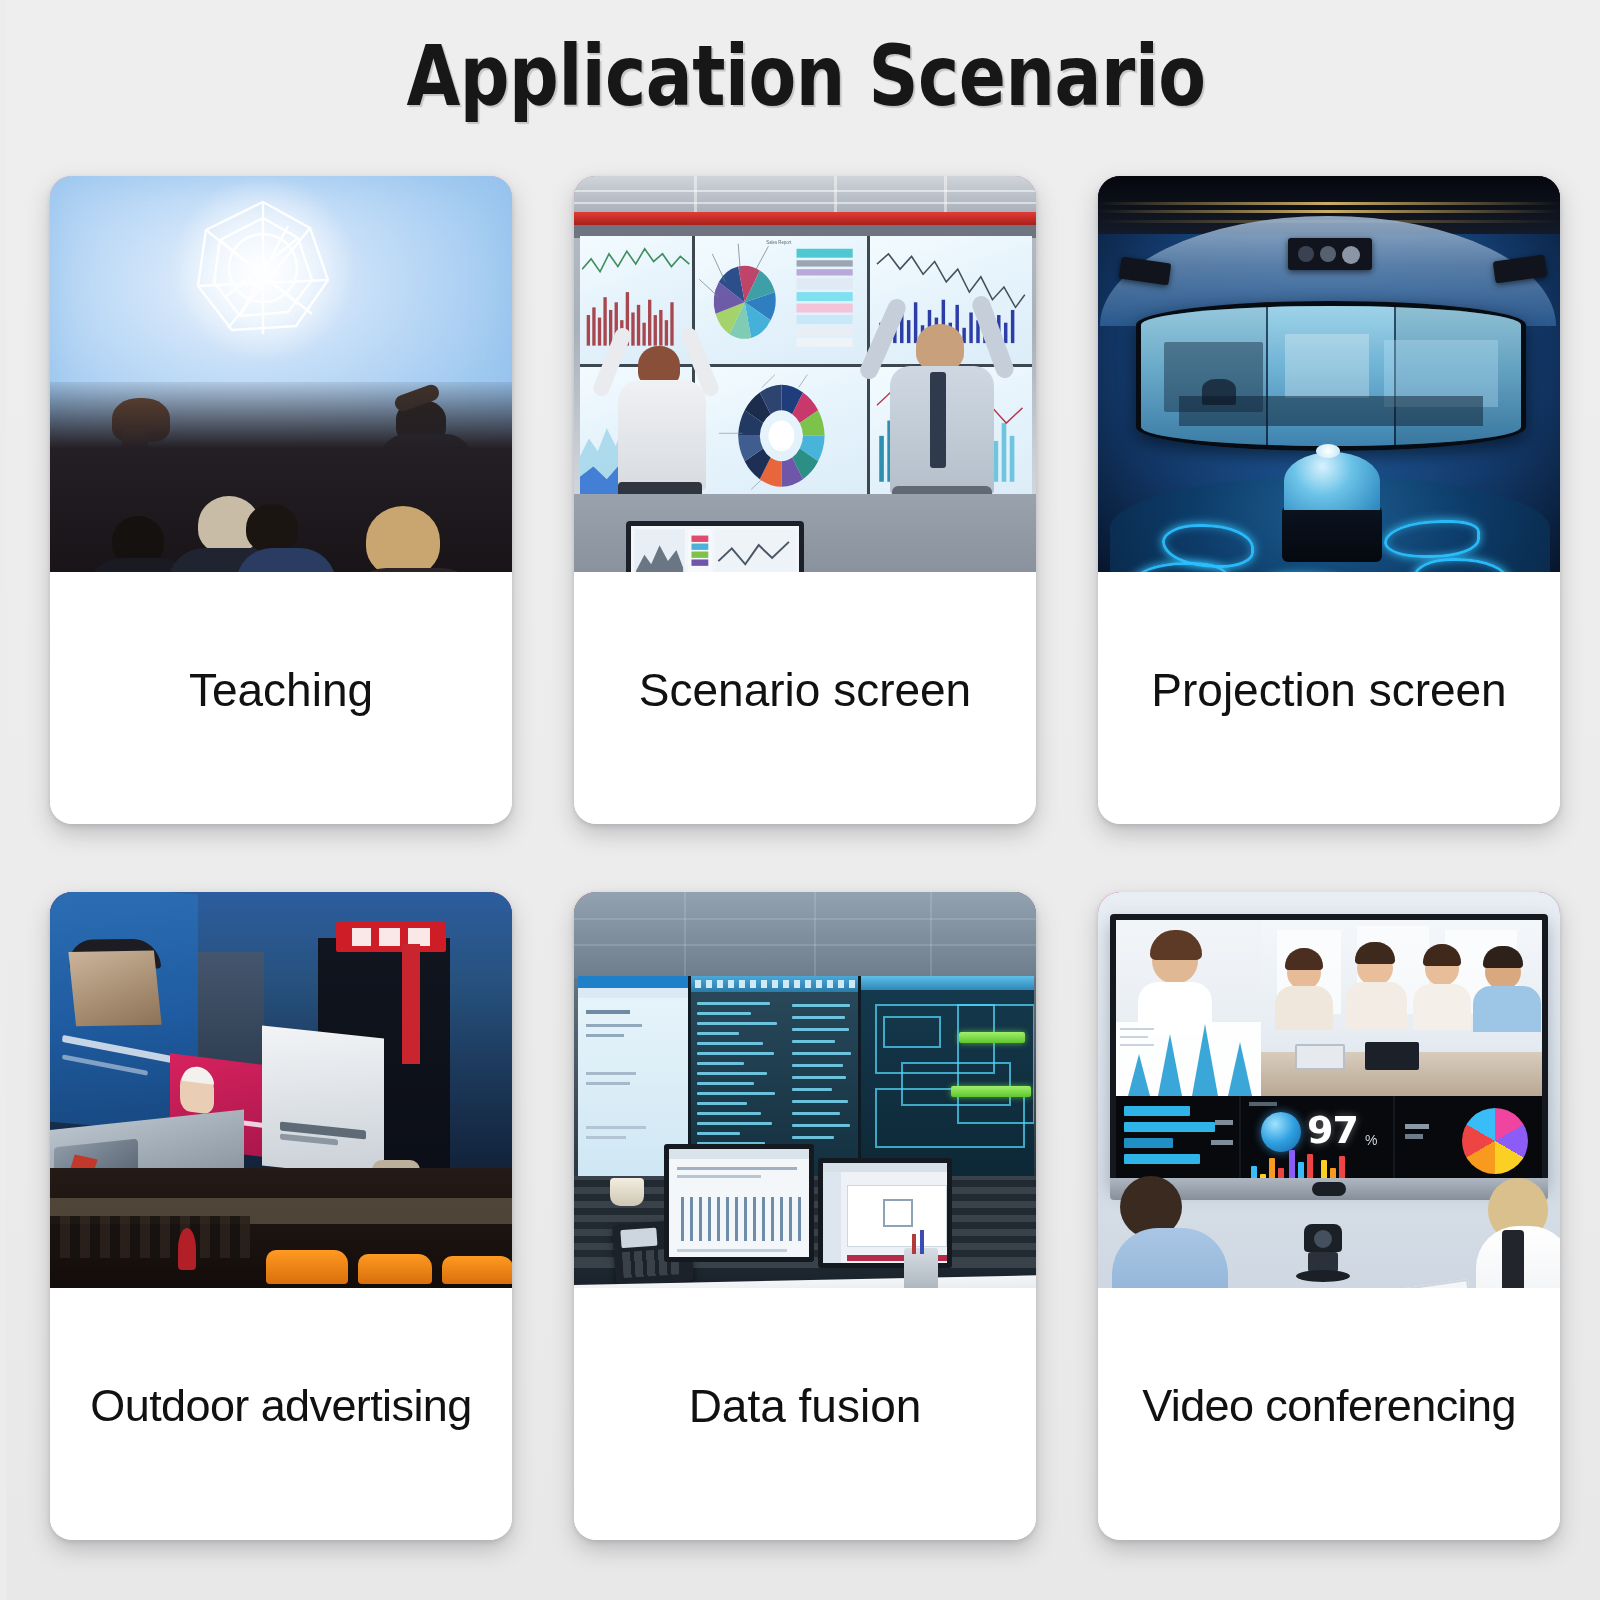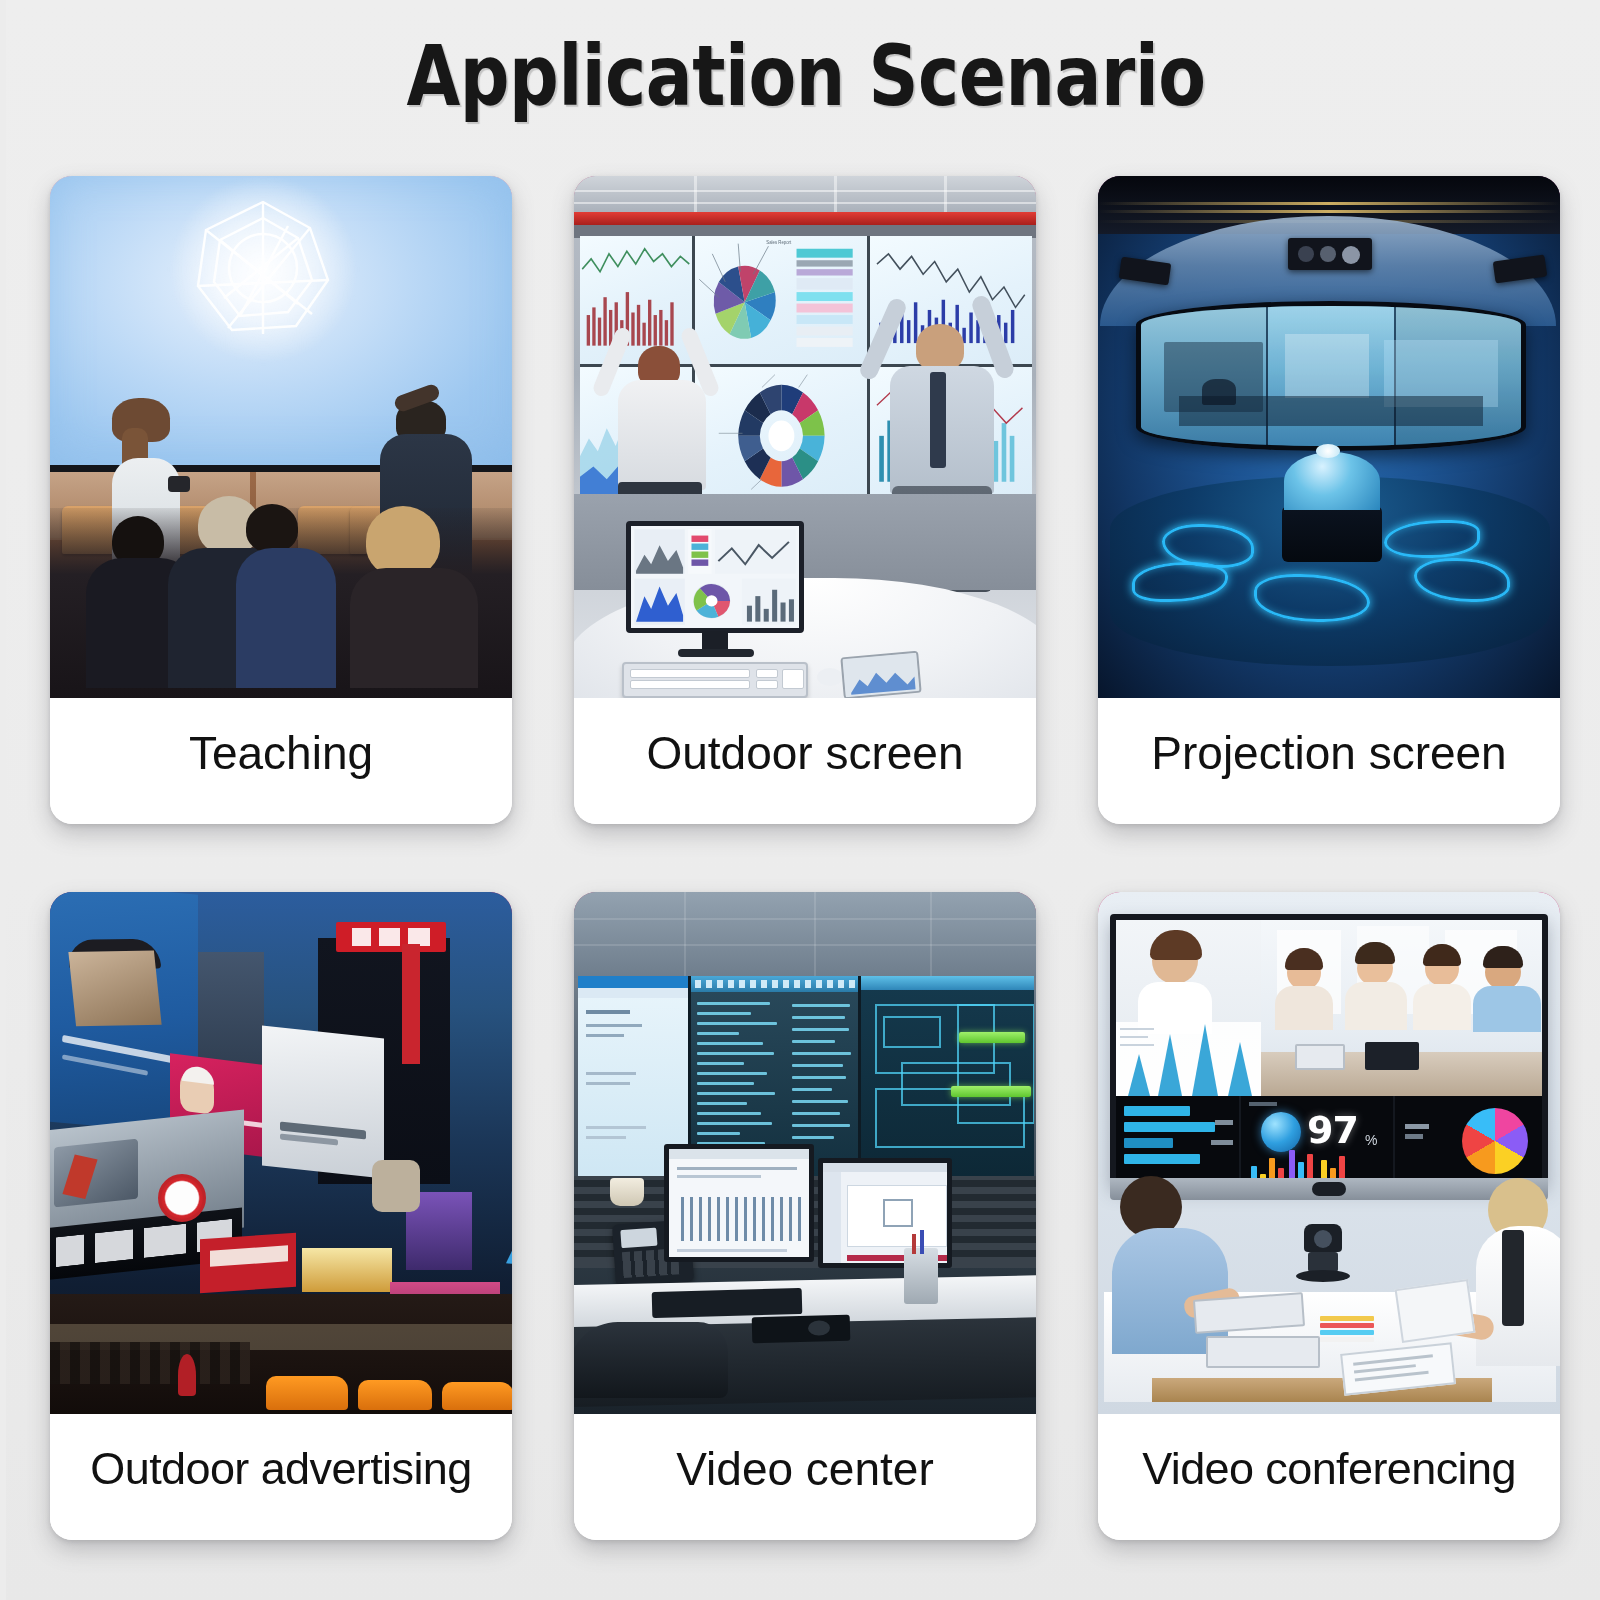--- a/index.html
+++ b/index.html
@@ -31,21 +31,21 @@
 
   .card {
     width: 462px; height: 648px;
     background: #fff;
     border-radius: 22px;
     box-shadow: 0 10px 22px rgba(90,90,95,.30), 0 2px 5px rgba(80,80,85,.18);
     overflow: hidden;
     display: flex; flex-direction: column;
     position: relative;
   }
-  .photo { position: relative; width: 100%; height: 522px; overflow: hidden; background:#be185d; }
+  .photo { position: relative; width: 100%; height: 396px; overflow: hidden; background:#be185d; }
   .caption {
     flex: 1; background:#fff; display:flex; align-items:center;
     padding: 0 10px;
   }
   .caption .ctext {
     width: 100%; text-align: center;
     font-size: 46px; color: #111; white-space: nowrap;
     font-family: "Liberation Sans", sans-serif;
     padding-bottom: 16px;
   }
@@ -532,21 +532,21 @@
           </div>
           <div class="c2-mouse"></div>
           <div class="c2-tablet">
             <svg viewBox="0 0 78 42" preserveAspectRatio="none" style="position:absolute;inset:0;width:100%;height:100%;">
               <rect width="78" height="42" fill="#dfe6ed"></rect>
               <path d="M6,38 L16,24 L24,32 L34,18 L44,30 L54,20 L66,34 L74,26 L74,40 L6,40 Z" fill="#3f78c8" opacity=".8"></path>
             </svg>
           </div>
         </div>
         <div class="caption">
-          <div class="ctext">Outdoor screen</div>
+          <div class="ctext">Scenario screen</div>
         </div>
       </div>
 
       <div class="card">
         <div class="photo">
           <div class="c3-bg"></div>
           <div class="c3-top"></div>
           <div class="c3-goldline" style="top:26px; width:100%;"></div>
           <div class="c3-goldline" style="top:34px; width:100%;"></div>
           <div class="c3-goldline" style="top:44px; width:100%; opacity:.5;"></div>
@@ -766,21 +766,21 @@
           <div class="c5-pad">
             <div class="abs" style="left:56px;top:5px;width:22px;height:15px;background:#2b333b;border-radius:50%;"></div>
           </div>
           <div class="c5-cup">
             <div class="abs" style="left:8px;top:-14px;width:4px;height:20px;background:#b43a3a;"></div>
             <div class="abs" style="left:16px;top:-18px;width:4px;height:24px;background:#3a4db4;"></div>
           </div>
           <div class="c5-chair"></div>
         </div>
         <div class="caption">
-          <div class="ctext">Video center</div>
+          <div class="ctext">Data fusion</div>
         </div>
       </div>
 
       <div class="card">
         <div class="photo">
           <div class="c6-bg"></div>
 
           <div class="c6-tv">
             <div class="c6-top">
               <div class="c6-left">

